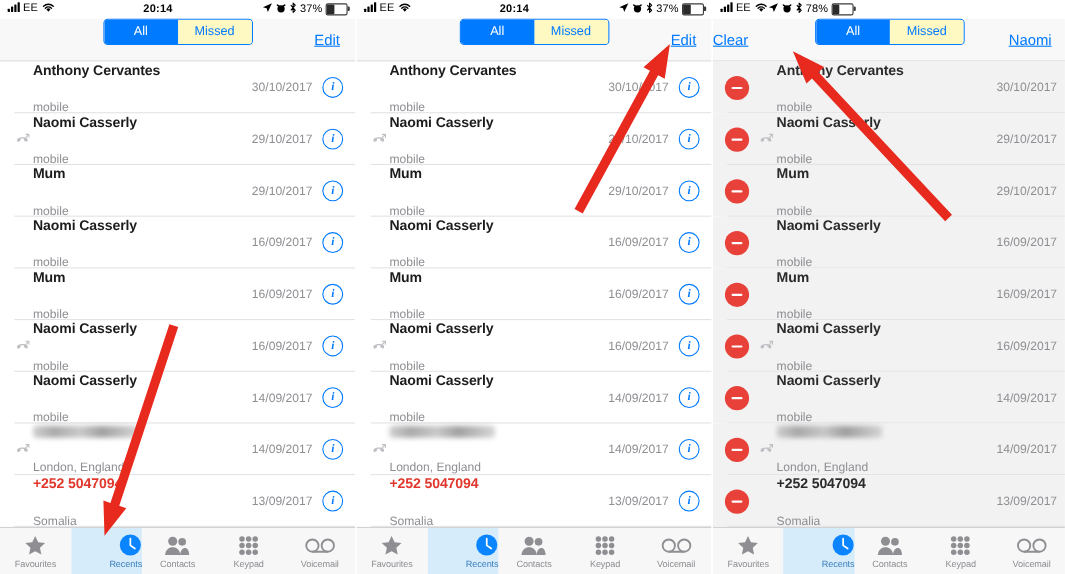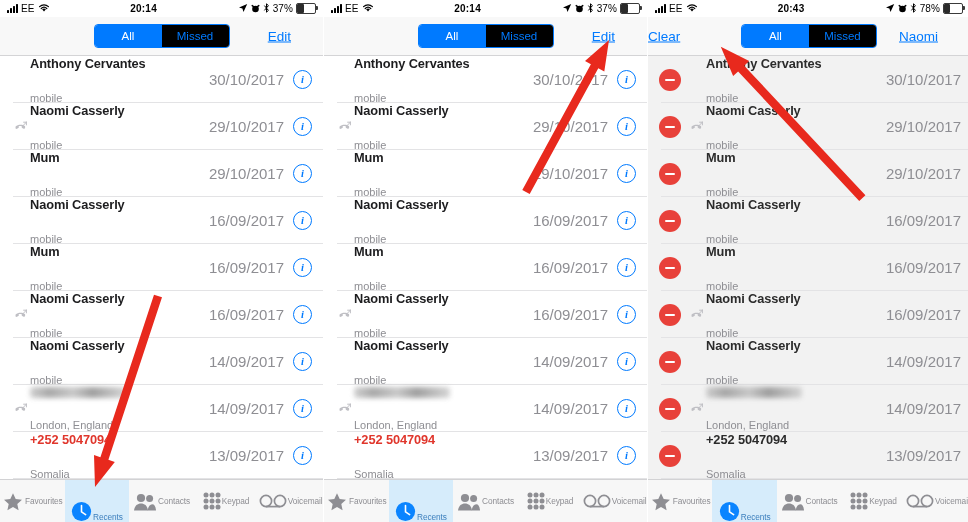--- a/index.html
+++ b/index.html
@@ -4,64 +4,64 @@
 <style>
   html,body{margin:0;padding:0;background:#fff;}
   body{width:968px;height:522px;overflow:hidden;font-family:"Liberation Sans","DejaVu Sans",sans-serif;-webkit-font-smoothing:antialiased;}
   .stage{position:relative;width:968px;height:522px;display:flex;}
   .panel{position:relative;width:323px;height:522px;background:#fff;overflow:hidden;flex:0 0 323px;}
   .panel.sep{border-left:1px solid #ffffff;}
   .panel.p3{width:322px;flex:0 0 322px;}
 
   
   .statusbar{height:17px;display:flex;align-items:center;padding:0 7px;font-size:10.5px;color:#000;letter-spacing:.1px;background:#fff;}
-  .sb-left{display:flex;align-items:center;gap:3px;}
+  .sb-left{display:flex;gap:3px;}
   .sb-center{flex:1;text-align:center;font-weight:bold;font-size:10px;letter-spacing:.2px;}
   .sb-right{display:flex;align-items:center;gap:3px;}
   .bars{display:flex;align-items:flex-end;gap:1px;height:9px;}
   .bars i{display:block;width:2px;background:#000;border-radius:.5px;}
   .bars i:nth-child(1){height:3px}.bars i:nth-child(2){height:5px}
   .bars i:nth-child(3){height:7px}.bars i:nth-child(4){height:9px}
   .carrier{font-size:10px;}
   .batt{display:inline-block;width:18px;height:8.5px;border:1px solid #3a3a3a;border-radius:2px;position:relative;}
   .batt:after{content:"";position:absolute;right:-3px;top:2.2px;width:1.6px;height:3.4px;background:#3a3a3a;border-radius:0 1px 1px 0;}
   .batt span{display:block;height:100%;background:#2b2b2b;border-radius:1px;}
   .pct{font-size:10px;}
 
   
-  .navbar{height:38px;background:#f8f8f8;display:flex;align-items:center;justify-content:center;position:relative;border-bottom:1px solid #d4d4d6;}
+  .navbar{height:38px;background:#f8f8f8;display:flex;justify-content:center;position:relative;border-bottom:1px solid #d4d4d6;}
   .navbtn{position:absolute;font-size:13.5px;color:#007aff;text-decoration:underline;top:50%;transform:translateY(-50%);}
   .navbtn.left{left:0;}
-  .navbtn.right{right:32px;}
+  .navbtn.right{right:14px;}
   .seg{display:flex;border:1px solid #007aff;border-radius:4px;overflow:hidden;height:22px;width:134px;}
-  .seg div{flex:1;display:flex;align-items:center;justify-content:center;font-size:11.5px;color:#007aff;background:#000000;}
+  .seg div{flex:1;display:flex;align-items:center;justify-content:center;font-size:11.5px;color:#007aff;background:#fef9c3;}
   .seg div.on{background:#007aff;color:#fff;}
 
   
   .list{position:relative;background:#fff;}
   .row{position:relative;height:47px;display:flex;align-items:center;padding-left:13px;box-sizing:border-box;}
   .row .sepline{position:absolute;left:13px;right:0;bottom:0;height:1px;background:#e3e3e5;}
   .row.editing{padding-left:0;}
   .delbtn{flex:0 0 22px;width:22px;height:22px;margin-left:11px;margin-right:8px;border-radius:50%;background:#e8413a;display:flex;align-items:center;justify-content:center;}
   .delbtn b{display:block;width:10px;height:2px;background:#fff;border-radius:1px;}
   .callicon{flex:0 0 14px;width:14px;margin-right:3px;color:#b9b9bd;display:flex;align-items:center;justify-content:center;}
   .callicon.empty{visibility:hidden;}
   .txt{flex:1;min-width:0;display:flex;flex-direction:column;justify-content:center;gap:2px;}
   .nm{font-size:12.8px;font-weight:bold;color:#1c1c1e;letter-spacing:-.1px;white-space:nowrap;overflow:hidden;}
   .nm.red{color:#e0362c;}
   .nm.blur{color:transparent;background:linear-gradient(90deg,#c8c8c8,#9a9a9a 20%,#c0c0c0 45%,#8f8f8f 65%,#cfcfcf);width:96px;height:11px;border-radius:3px;filter:blur(2.4px);opacity:.85;}
   .sub{font-size:11px;color:#8e8e93;margin-top:19px;}
-  .dt{font-size:15px;color:#8e8e93;white-space:nowrap;margin-right:9px;text-align:center;}
+  .dt{font-size:11px;color:#8e8e93;white-space:nowrap;margin-right:9px;text-align:center;}
   .info{flex:0 0 17px;width:17px;height:17px;border-radius:50%;border:1.2px solid #007aff;color:#007aff;font-size:10.5px;font-weight:bold;font-style:italic;display:flex;align-items:center;justify-content:center;margin-right:11px;font-family:"Liberation Serif",serif;}
   .list.edit .row{background:#f2f2f2;}
   .list.edit .nm{color:#2b2b2b;}
 
   
   .tabbar{position:absolute;left:0;right:0;bottom:0;height:42px;background:#f7f7f7;border-top:1px solid #d2d2d4;display:flex;align-items:center;}
-  .tab{flex:1;display:flex;flex-direction:row;align-items:center;justify-content:center;gap:1px;height:100%;}
+  .tab{flex:1;display:flex;flex-direction:column;align-items:center;justify-content:center;gap:1px;height:100%;}
   .tab .lbl{font-size:8.3px;color:#8e8e93;letter-spacing:-.1px;}
   .tab.on{background:#d6ecfb;align-items:flex-end;}
   .tab.on .lbl{color:#3c7fbd;}
   .ticon{height:21px;display:flex;align-items:center;justify-content:center;}
 
   
   .arrow{position:absolute;left:0;top:0;width:100%;height:100%;pointer-events:none;}
 </style>
 </head>
 <body>
@@ -552,21 +552,20 @@
             <i></i>
             <i></i>
           </span>
           <span class="carrier">EE</span>
           <span><svg width="12" height="10" viewBox="0 0 12 10" fill="none">
               <path d="M6 8.6 L7.9 6.3 A3 3 0 0 0 4.1 6.3 Z" fill="#000"></path>
               <path d="M1.6 3.6 A6.4 6.4 0 0 1 10.4 3.6" stroke="#000" stroke-width="1.3" fill="none" stroke-linecap="round"></path>
               <path d="M3.2 5.5 A4.1 4.1 0 0 1 8.8 5.5" stroke="#000" stroke-width="1.2" fill="none" stroke-linecap="round"></path>
             </svg></span>
         </div>
-        <div class="sb-center">20:43</div>
         <div class="sb-right">
           <span><svg width="10" height="10" viewBox="0 0 10 10" fill="none">
               <path d="M9.2 1 L1 4.6 L4.4 5.6 L5.5 9 Z" fill="#000"></path>
             </svg></span>
           <span><svg width="9" height="9" viewBox="0 0 9 9" fill="none">
               <circle cx="4.5" cy="5" r="3.3" fill="#000"></circle>
               <path d="M1.2 1.6 L2.6 2.6 M7.8 1.6 L6.4 2.6" stroke="#000" stroke-width="1.4" stroke-linecap="round"></path>
             </svg></span>
           <span><svg width="7" height="10" viewBox="0 0 7 10" fill="none">
               <path d="M1.4 2.6 L5.4 7.4 L3.5 9.2 L3.5 0.8 L5.4 2.6 L1.4 7.4" stroke="#000" stroke-width="1" fill="none" stroke-linejoin="round"></path>

